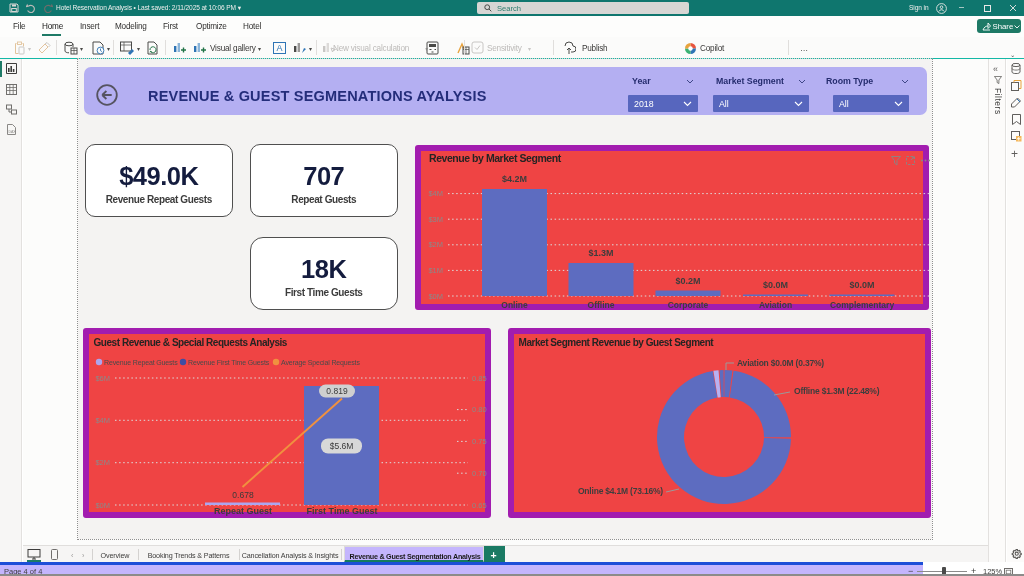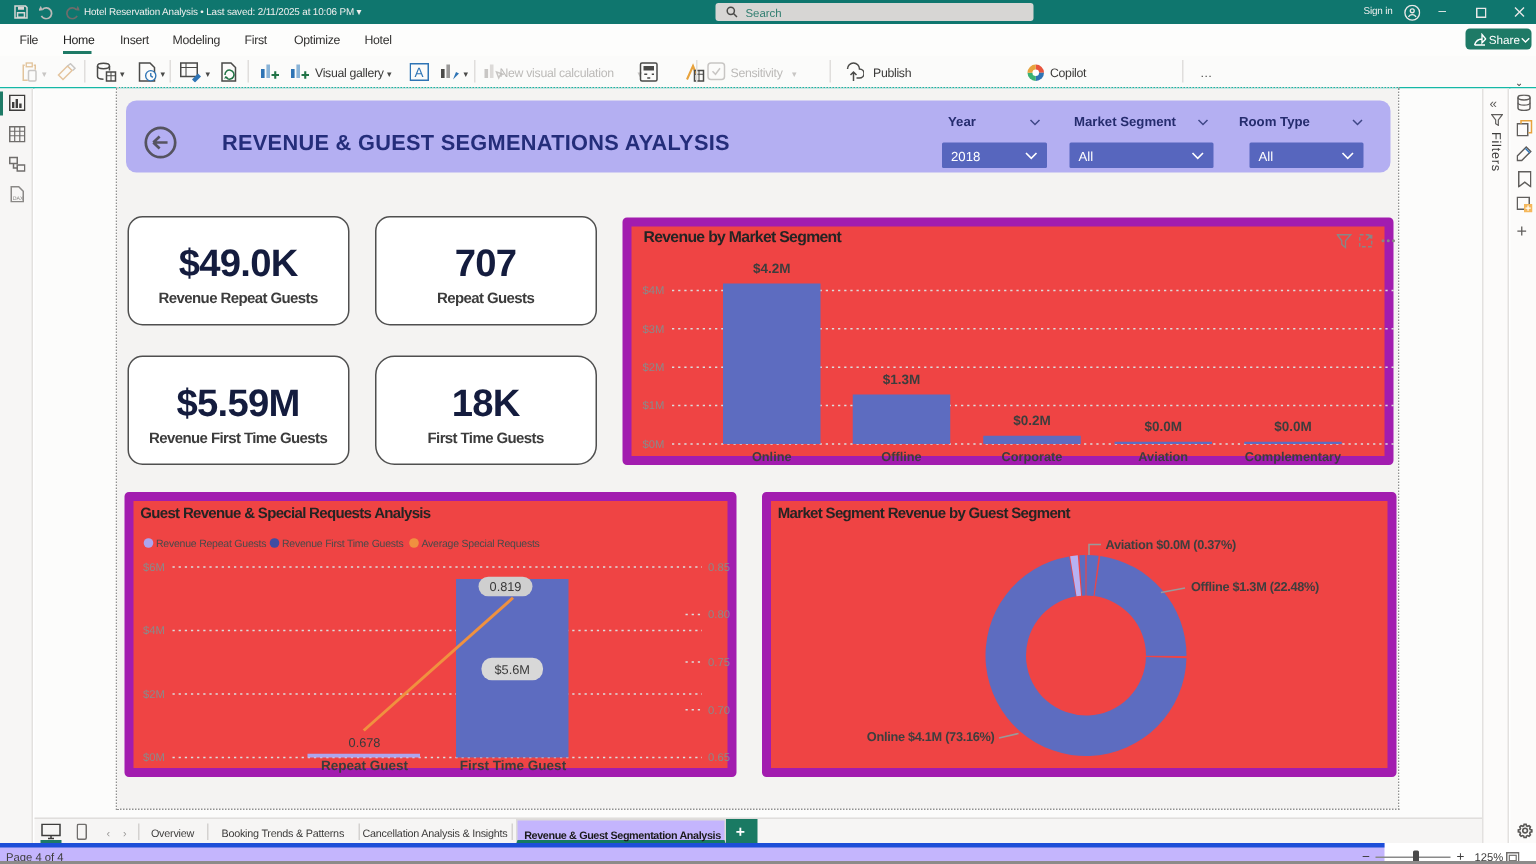--- a/index.html
+++ b/index.html
@@ -319,24 +319,20 @@
         </div>
   </div>
 
   <div class="card" style="left:7px;top:85px;width:147.5px;height:72.5px;">
     <div class="cnum">$49.0K</div>
         <div class="clab">Revenue Repeat Guests</div>
   </div>
   <div class="card" style="left:172px;top:85px;width:147.5px;height:72.5px;">
     <div class="cnum">707</div>
         <div class="clab">Repeat Guests</div>
-  </div>
-  <div class="card" style="left:7px;top:178px;width:147.5px;height:73px;">
-    <div class="cnum">$5.59M</div>
-        <div class="clab">Revenue First Time Guests</div>
   </div>
   <div class="card" style="left:172px;top:178px;width:147.5px;height:73px;border-radius:13px;">
     <div class="cnum">18K</div>
         <div class="clab">First Time Guests</div>
   </div>
 
   <div class="chbox" id="barchart" style="left:337px;top:86px;width:514px;height:165px;">
     <div class="chtitle" style="left:8px;top:0.5px;font-size:10.5px;">Revenue by Market Segment</div>
     <svg class="abs" style="left:470px;top:5px" width="40" height="10" viewBox="0 0 40 10">
           <path d="M0.5 0.5h9L6 4.5v4.5L3.5 7V4.5z" fill="none" stroke="#888786" stroke-width="0.9"></path>

